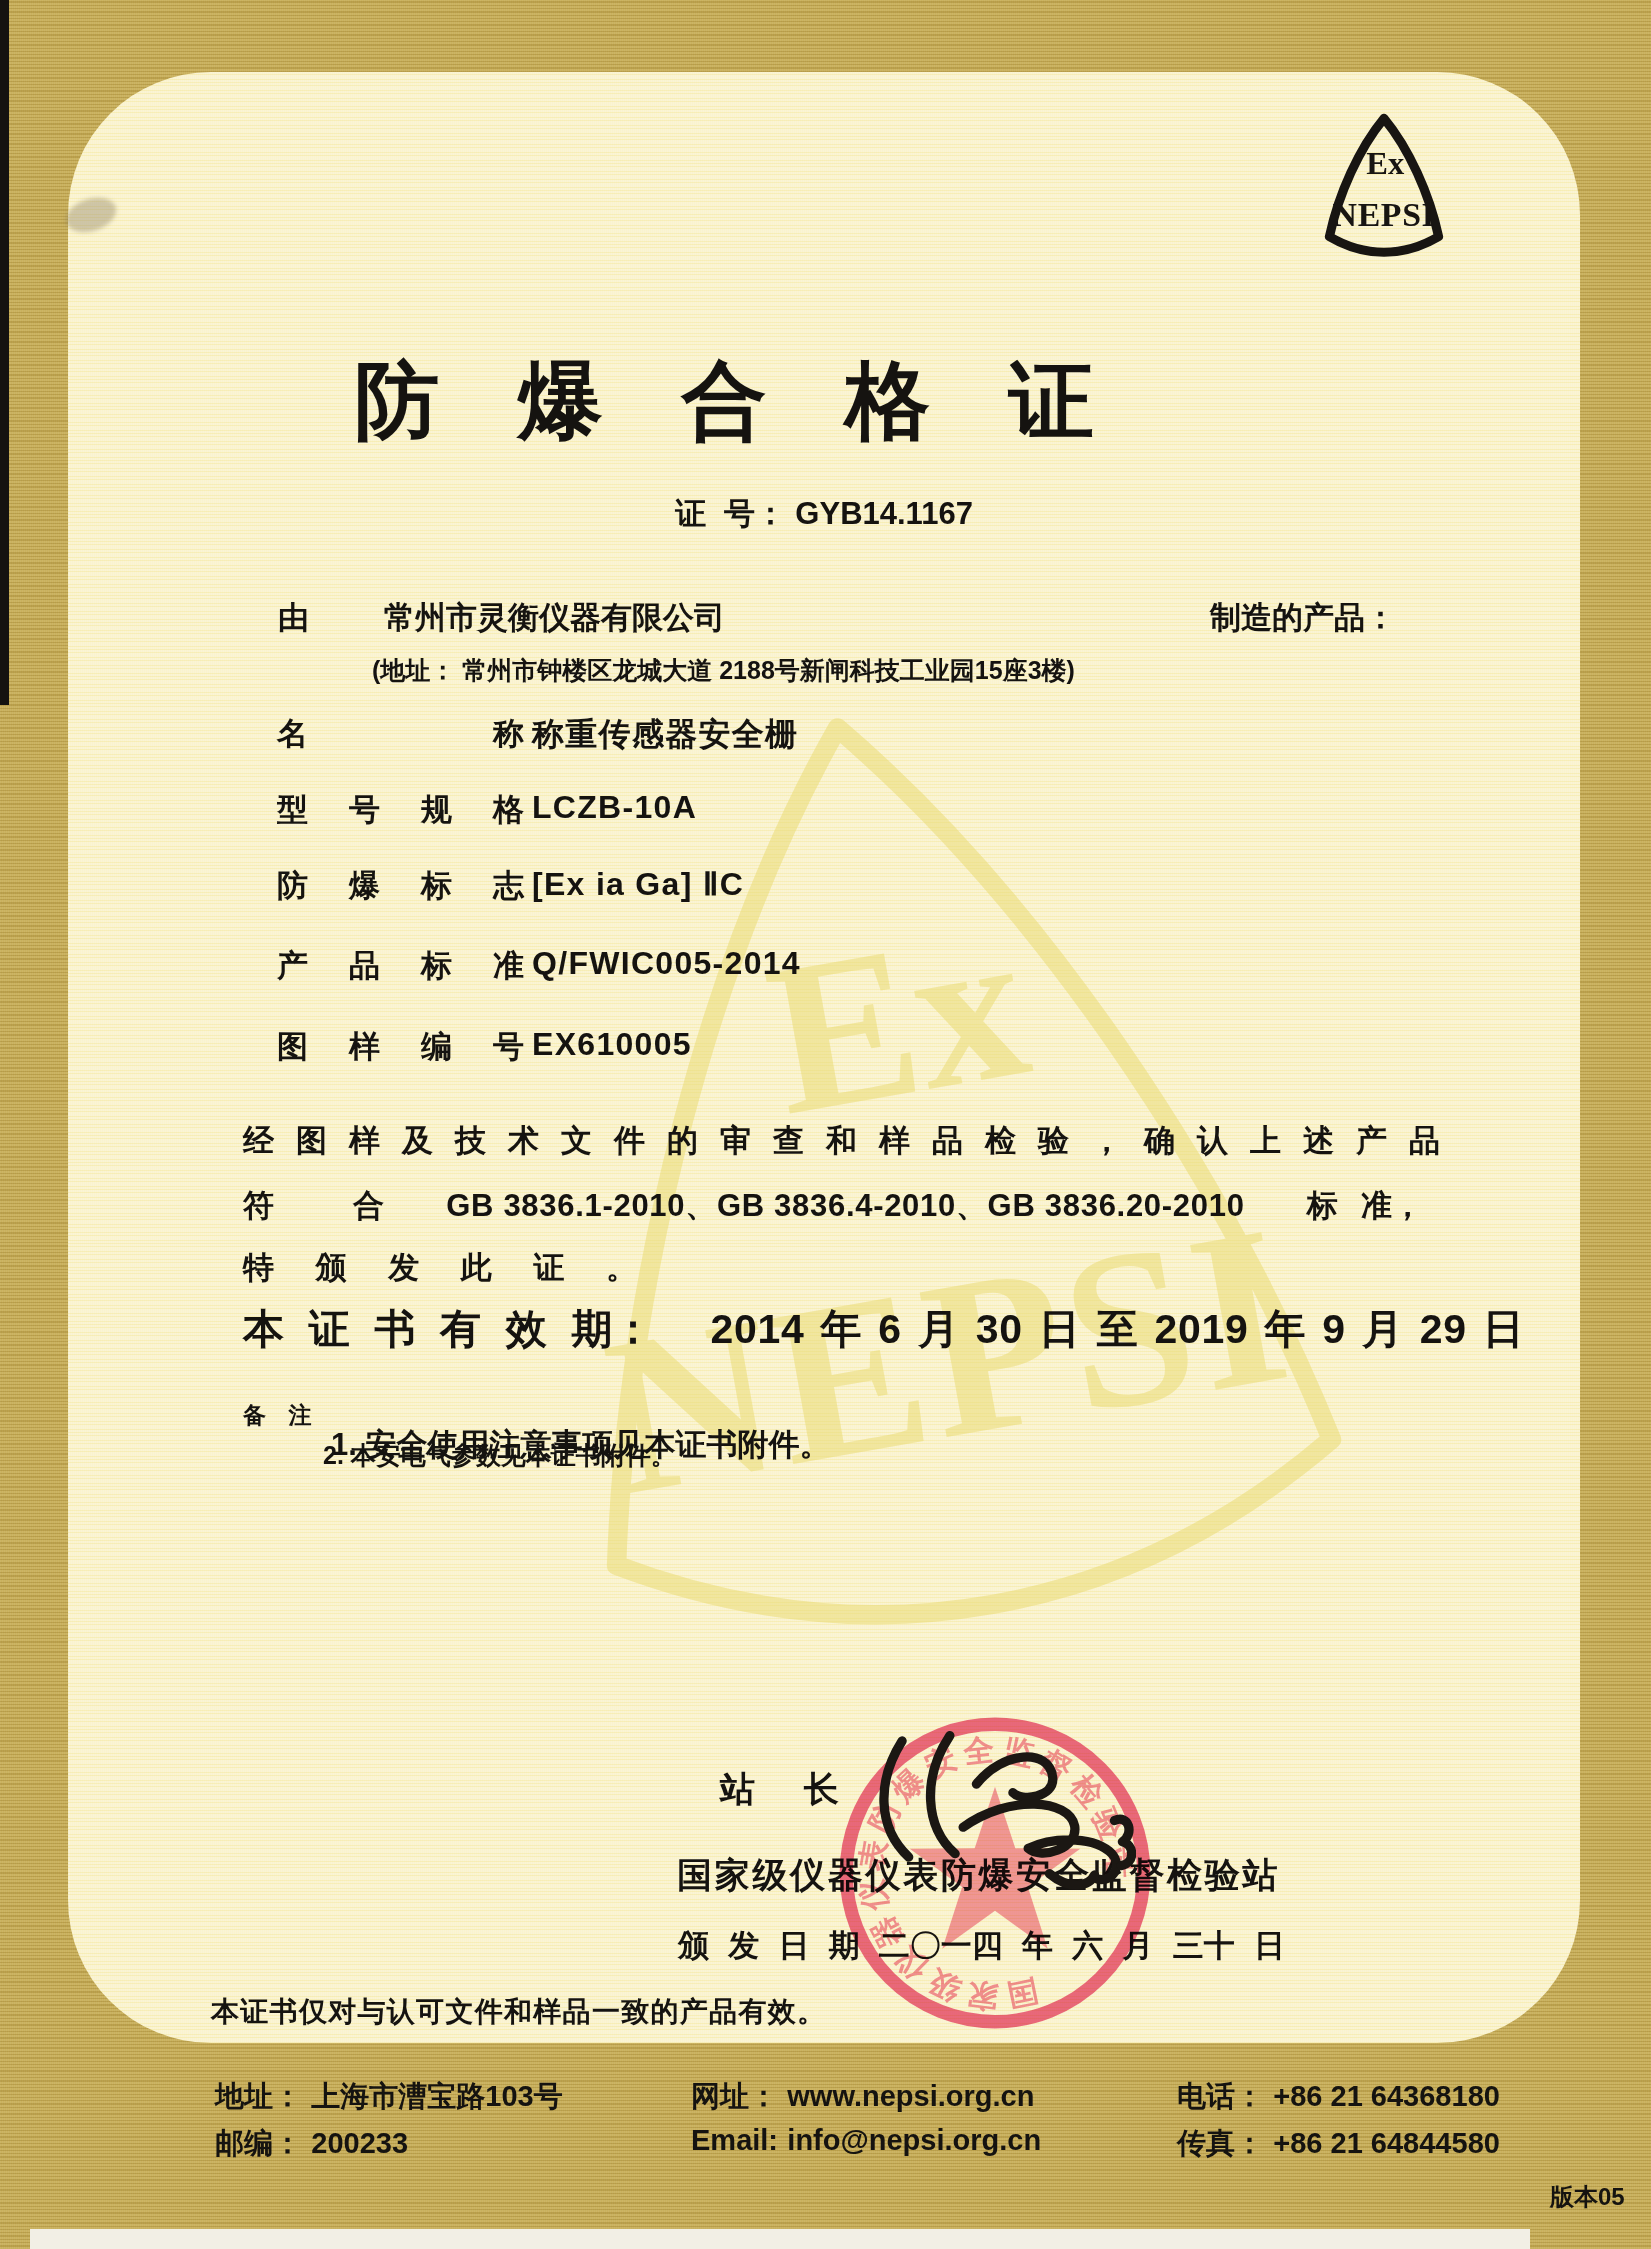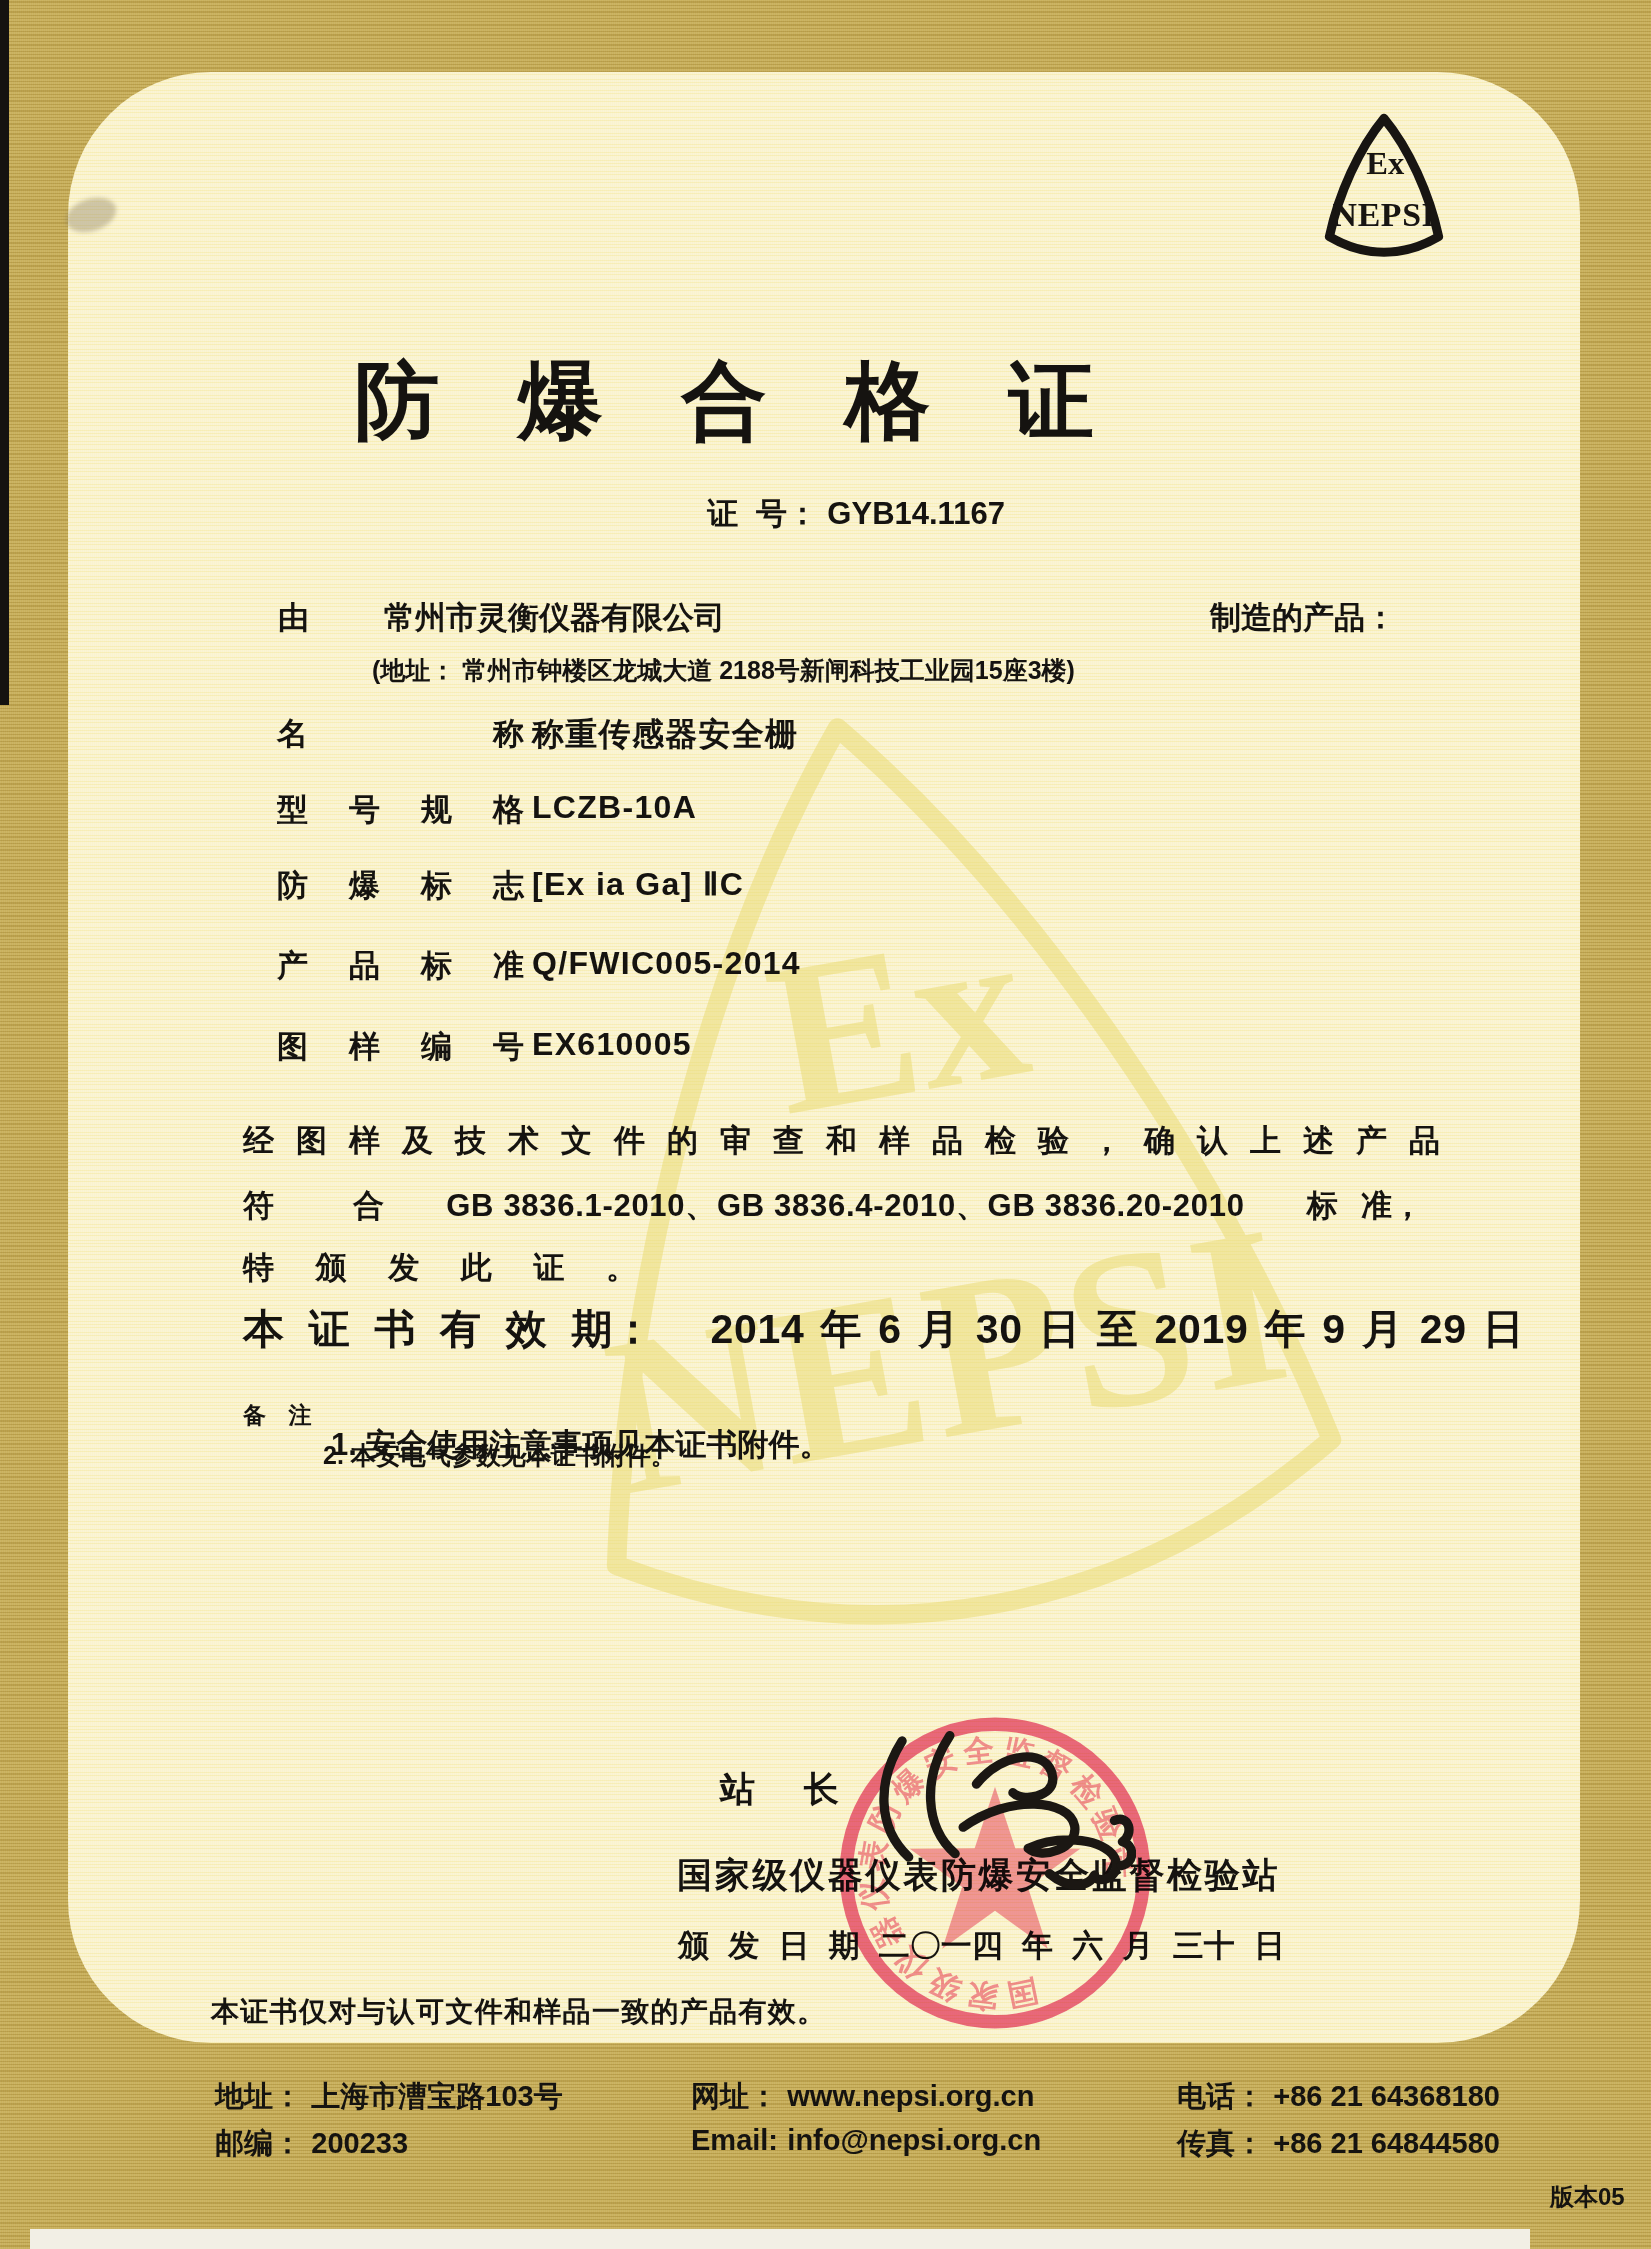--- a/index.html
+++ b/index.html
@@ -59,21 +59,21 @@
   .title{
     left:68px; top:344px; width:1316px;
     text-align:center;
     font-size:85px; font-weight:bold;
     word-spacing:47px; letter-spacing:4px;
     white-space:nowrap;
   }
   .certline{
     left:68px; top:493px; width:1512px;
     display:flex; justify-content:center; align-items:baseline;
-    font-size:31px; font-weight:bold;margin-left:32px;
+    font-size:31px; font-weight:bold;
   }
   .certline .lbl{word-spacing:9.3px; margin-right:9.3px;}
 
   .maker-row{left:0;top:597px;width:1652px;font-size:31px;font-weight:bold;white-space:nowrap;}
   .maker-by{left:278px;top:0;}
   .maker-company{left:384px;top:0;}
   .maker-made{left:1210px;top:0;}
   .maker-address{left:372px;top:654px;font-size:25px;font-weight:bold;white-space:nowrap;}
 
   .frow{left:0;width:1652px;white-space:nowrap;}

